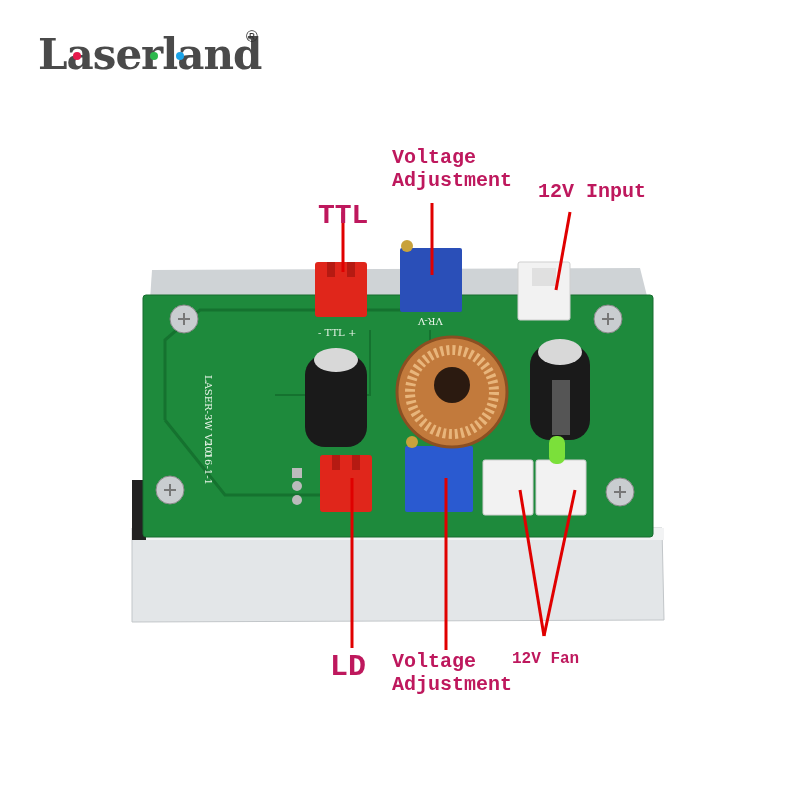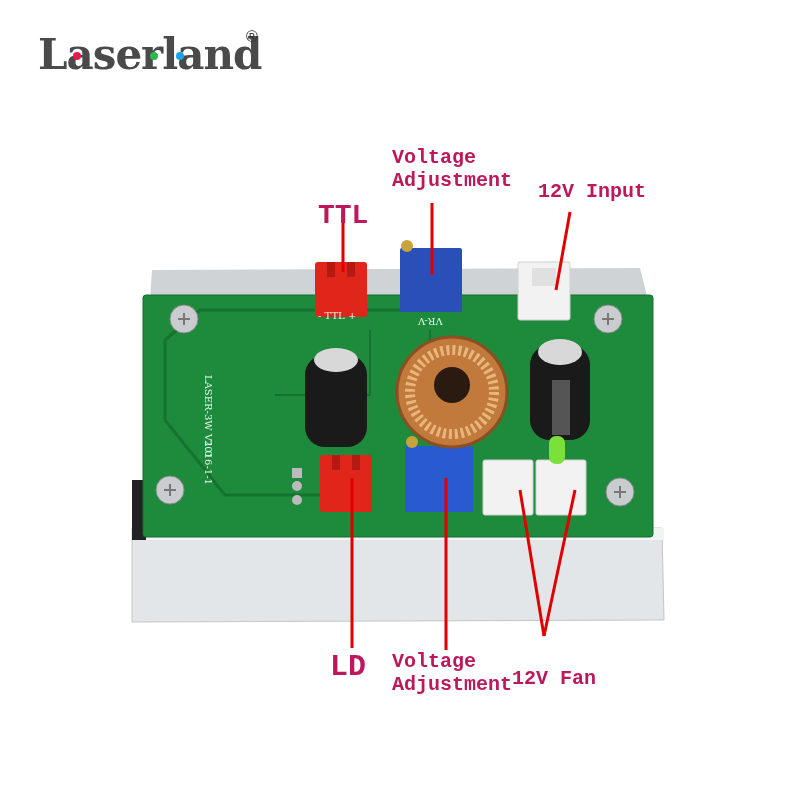--- a/index.html
+++ b/index.html
@@ -6,21 +6,21 @@
   .canvas{position:relative;width:800px;height:800px;overflow:hidden;background:#fff;font-family:"Liberation Sans",sans-serif;}
   .logo{position:absolute;left:38px;top:34px;font-family:"DejaVu Serif",serif;font-weight:bold;font-size:42px;color:#4a4a4a;letter-spacing:-1px;line-height:1;}
   .logo-reg{position:absolute;left:246px;top:28px;font-size:16px;color:#333;font-family:"Liberation Sans",sans-serif;}
   .dot{position:absolute;width:8px;height:8px;border-radius:50%;}
   .label{position:absolute;color:#be185d;font-weight:bold;line-height:1.15;font-family:Liberation Mono, monospace;}
   .lbl-ttl{left:318px;top:176px;font-size:28px;margin-top:24px;}
   .lbl-volt{left:392px;top:146px;font-size:20px;}
   .lbl-in{left:538px;top:180px;font-size:20px;}
   .lbl-ld{left:330px;top:650px;font-size:30px;}
   .lbl-cur{left:392px;top:650px;font-size:20px;}
-  .lbl-fan{left:512px;top:667px;font-size:20px;}
+  .lbl-fan{left:512px;top:650px;font-size:16px;}
   svg{position:absolute;left:0;top:0;}
   .silk{position:absolute;color:#e8f4e8;font-family:"DejaVu Serif",serif;font-size:10px;white-space:nowrap;}
 </style>
 </head>
 <body>
 
 <div class="canvas">
 
   <div class="logo">Laserland</div>
   <div class="logo-reg">®</div>
@@ -95,21 +95,21 @@
       <line x1="575" y1="490" x2="544" y2="636"></line>
     </g>
   </svg>
 
   <span class="dot" style="left:73px;top:52px;background:#e6194b"></span>
   <span class="dot" style="left:150px;top:52px;background:#2db84d"></span>
   <span class="dot" style="left:176px;top:52px;background:#1aa3e8"></span>
 
   <div class="silk" style="left:214px;top:375px;transform:rotate(90deg);transform-origin:left top;">LASER-3W V1.0</div>
   <div class="silk" style="left:214px;top:440px;transform:rotate(90deg);transform-origin:left top;">2016-1-1</div>
-  <div class="silk" style="left:318px;top:310px;">- TTL +</div>
+  <div class="silk" style="left:318px;top:327px;">- TTL +</div>
   <div class="silk" style="left:418px;top:316px;transform:rotate(180deg);">VR-V</div>
 
   <div class="label lbl-ttl">TTL</div>
   <div class="label lbl-volt">
     <div>Voltage</div>
     <div>Adjustment</div>
   </div>
   <div class="label lbl-in">12V Input</div>
   <div class="label lbl-ld">LD</div>
   <div class="label lbl-cur">

